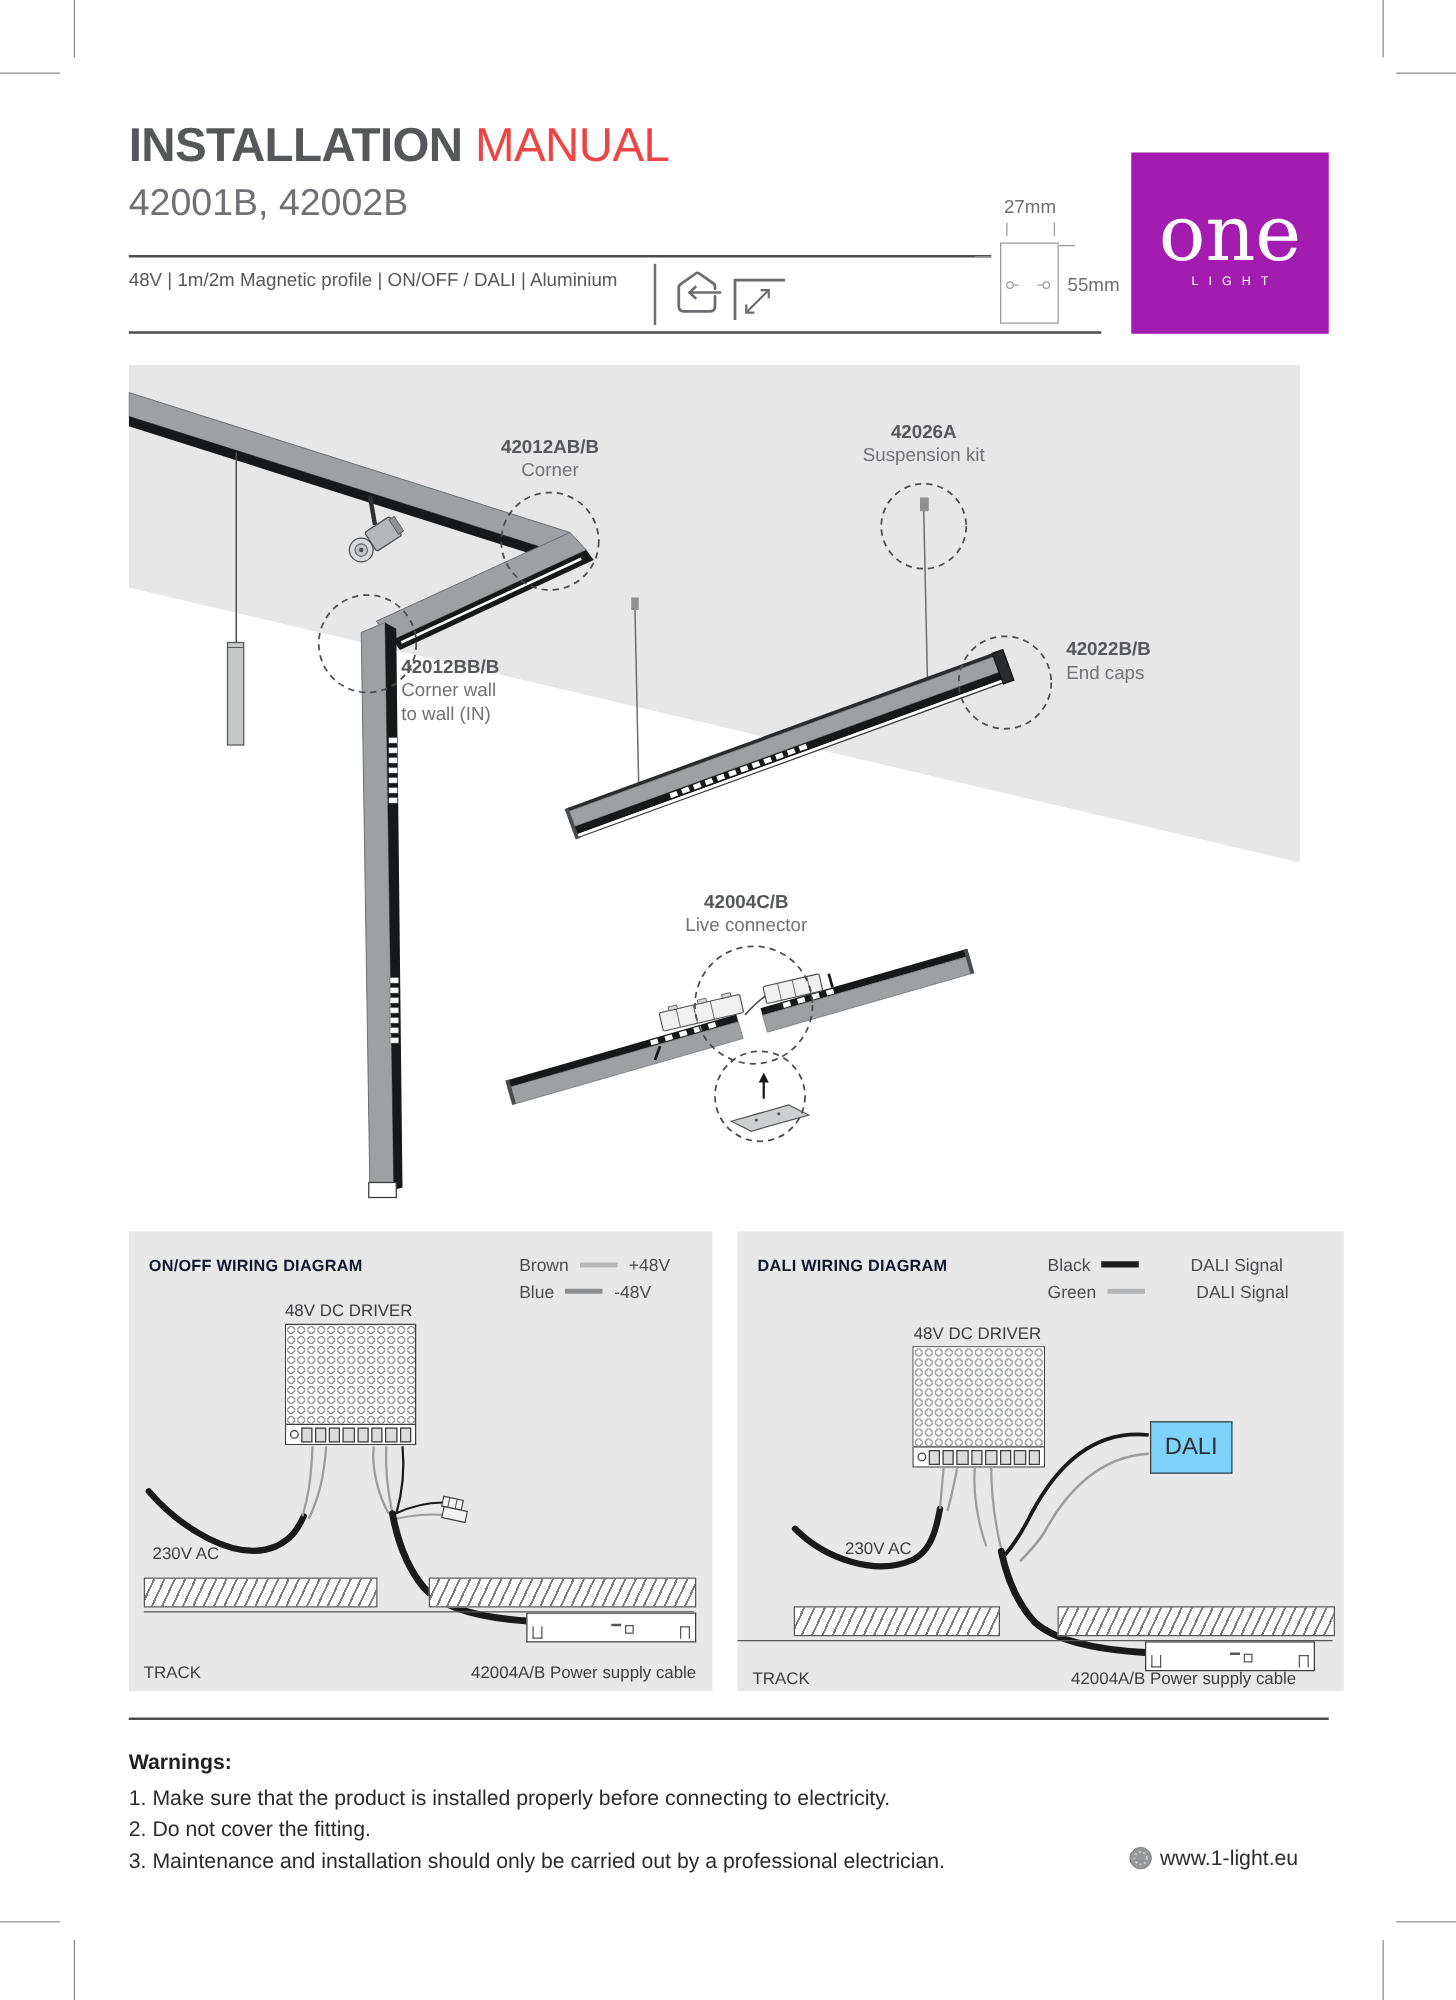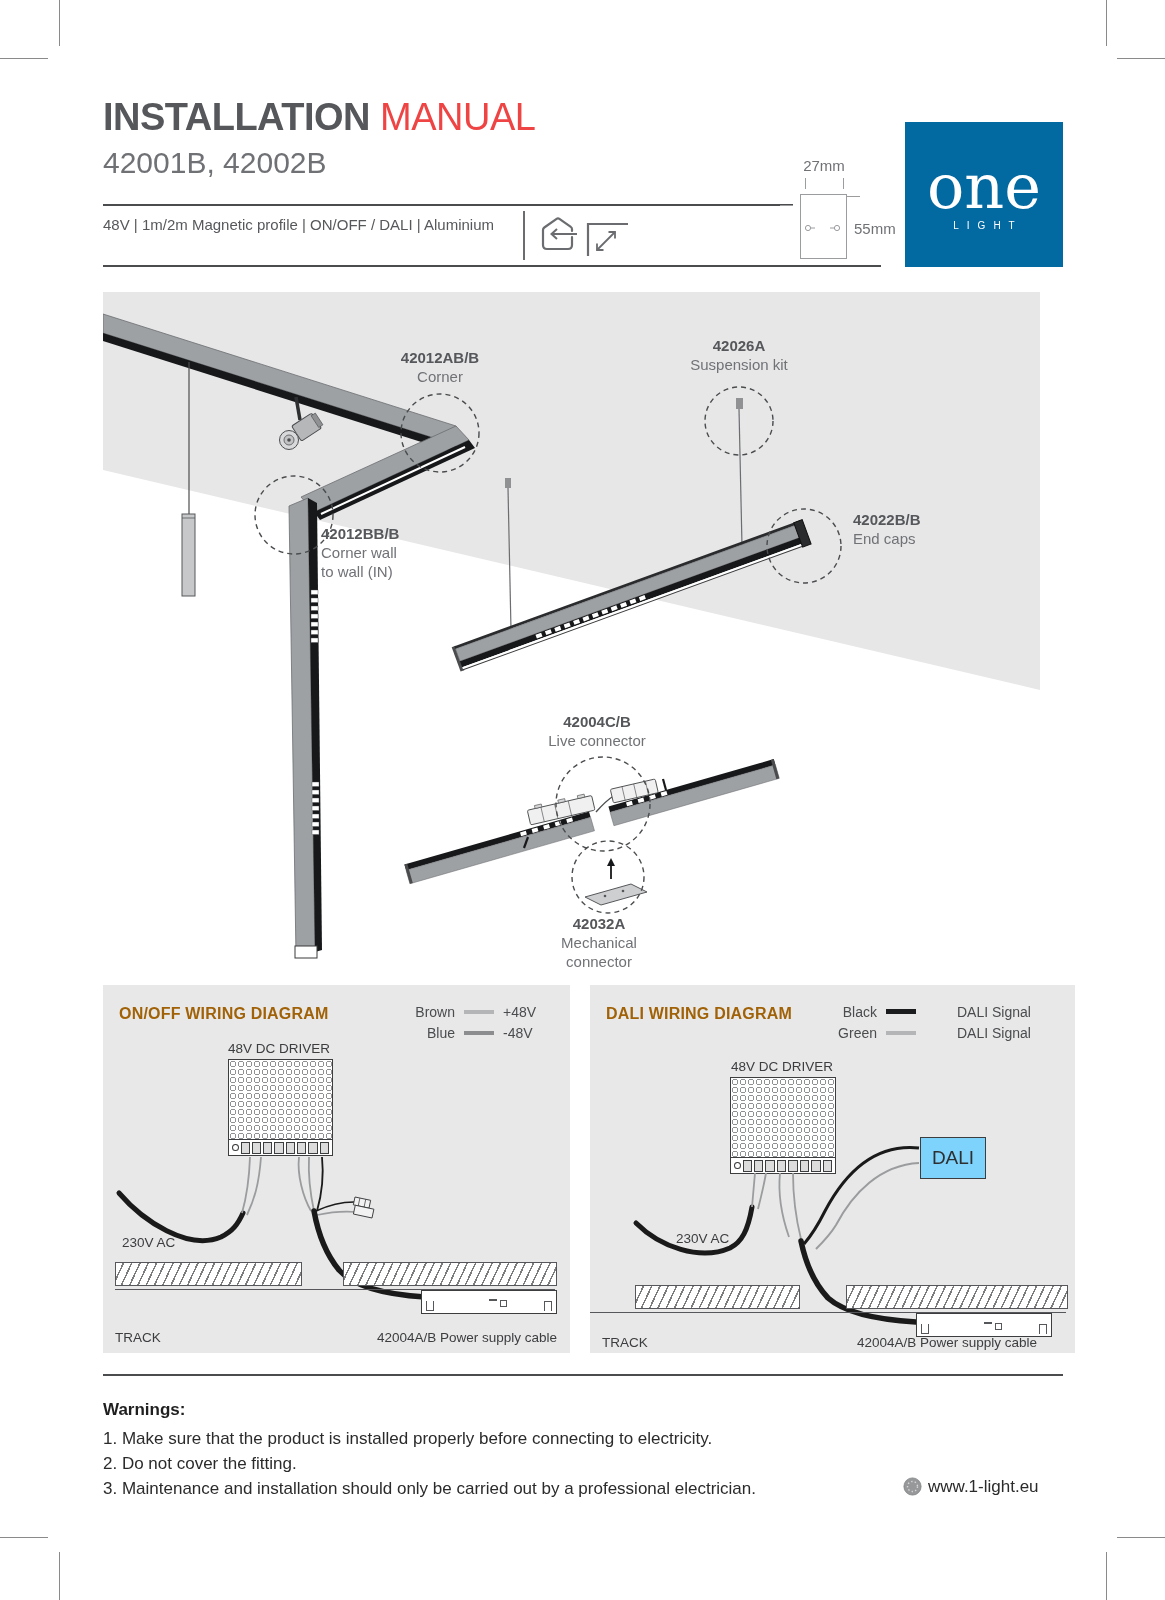--- a/index.html
+++ b/index.html
@@ -21,23 +21,23 @@
   
   .logo{position:absolute;left:905px;top:122px;width:158px;height:145px;display:flex;flex-direction:column;align-items:center;justify-content:center;}
   .logo .brand{font-family:"DejaVu Serif",serif;color:#ffffff;font-size:62px;line-height:58px;}
   .logo .sub{color:#ffffff;font-size:10px;letter-spacing:8px;margin-top:4px;padding-left:8px;}
   
   .plabel{position:absolute;font-size:15px;line-height:19px;color:#707276;}
   .plabel .pcode{font-weight:bold;color:#55575a;}
   .pcenter{text-align:center;}
   
   .panel{position:absolute;top:985px;height:368px;}
-  .ptitle{position:absolute;left:16px;top:20px;font-size:16px;font-weight:bold;color:#a16207;letter-spacing:0.2px;}
+  .ptitle{position:absolute;left:16px;top:20px;font-size:13px;font-weight:bold;color:#0f172a;letter-spacing:0.2px;}
   .legend{position:absolute;top:16px;font-size:14px;color:#4a4c4e;}
-  .lrow{display:flex;align-items:center;justify-content:flex-end;height:21px;}
+  .lrow{display:flex;align-items:center;justify-content:flex-start;height:21px;}
   .lname{text-align:right;}
   .lswatch{width:30px;height:4px;display:inline-block;margin:0 9px;}
   .lval{text-align:left;}
   .lval.w1{width:42px;} .lval.w2{width:80px;margin-left:32px;}
   .drvlabel{position:absolute;font-size:13.5px;color:#3c3d3f;text-align:center;}
   .driver{position:absolute;border:1.5px solid #3c3d3f;background:#fff;}
   .dots{background-color:#fff;
         background-image:radial-gradient(circle at 4px 4px,#ffffff 2.2px,#8f9194 2.3px 3.1px,#ffffff 3.2px);
         background-size:8px 8px;}
   .terms{display:flex;gap:2px;align-items:center;padding:2px 3px;border-top:1.5px solid #3c3d3f;background:#fff;height:11px;}
@@ -106,21 +106,21 @@
 <div class="dimline" style="left:847px;top:196px;width:13px;height:1px;"></div>
 <div class="dimrect"></div>
 <svg class="abs" style="left:800px;top:194px;" width="45" height="63" viewBox="0 0 45 63">
   <circle cx="8" cy="34" r="2.6" fill="none" stroke="#9a9c9e" stroke-width="1"></circle>
   <circle cx="37" cy="34" r="2.6" fill="none" stroke="#9a9c9e" stroke-width="1"></circle>
   <line x1="10.6" y1="34" x2="15" y2="34" stroke="#9a9c9e" stroke-width="1"></line>
   <line x1="30" y1="34" x2="34.4" y2="34" stroke="#9a9c9e" stroke-width="1"></line>
 </svg>
 <div class="dimtxt" style="left:854px;top:220px;">55mm</div>
 
-<div class="logo" style="background: #0369a1;">
+<div class="logo" style="background: #a21caf;">
   <div class="brand">one</div>
   <div class="sub">LIGHT</div>
 </div>
 
 <div class="abs" style="left:103px;top:292px;width:937px;height:683px;">
   <svg width="937" height="683" viewBox="0 0 937 683">
 
     <polygon points="0,0 937,0 937,398 0,178" fill="#e7e7e8"></polygon>
 
     <polygon points="0,22 353,134 353,153 0,41" fill="#9ea1a4" stroke="#6b6d70" stroke-width="0.8"></polygon>
@@ -276,25 +276,20 @@
     <div>to wall (IN)</div>
   </div>
   <div class="plabel" style="left:750px;top:218px;width:120px;">
     <div class="pcode">42022B/B</div>
     <div>End caps</div>
   </div>
   <div class="plabel pcenter" style="left:414px;top:420px;width:160px;">
     <div class="pcode">42004C/B</div>
     <div>Live connector</div>
   </div>
-  <div class="plabel pcenter" style="left:416px;top:622px;width:160px;">
-    <div class="pcode">42032A</div>
-    <div>Mechanical</div>
-    <div>connector</div>
-  </div>
 </div>
 
 <div class="panel" style="left: 103px; width: 467px; background: rgb(232, 232, 233);">
   <div class="ptitle">ON/OFF WIRING DIAGRAM</div>
   <div class="legend" style="right:25px;">
     <div class="lrow">
       <span class="lname">Brown</span>
       <span class="lswatch" style="background-color: rgb(179, 181, 183);"></span>
       <span class="lval w1">+48V</span>
     </div>

